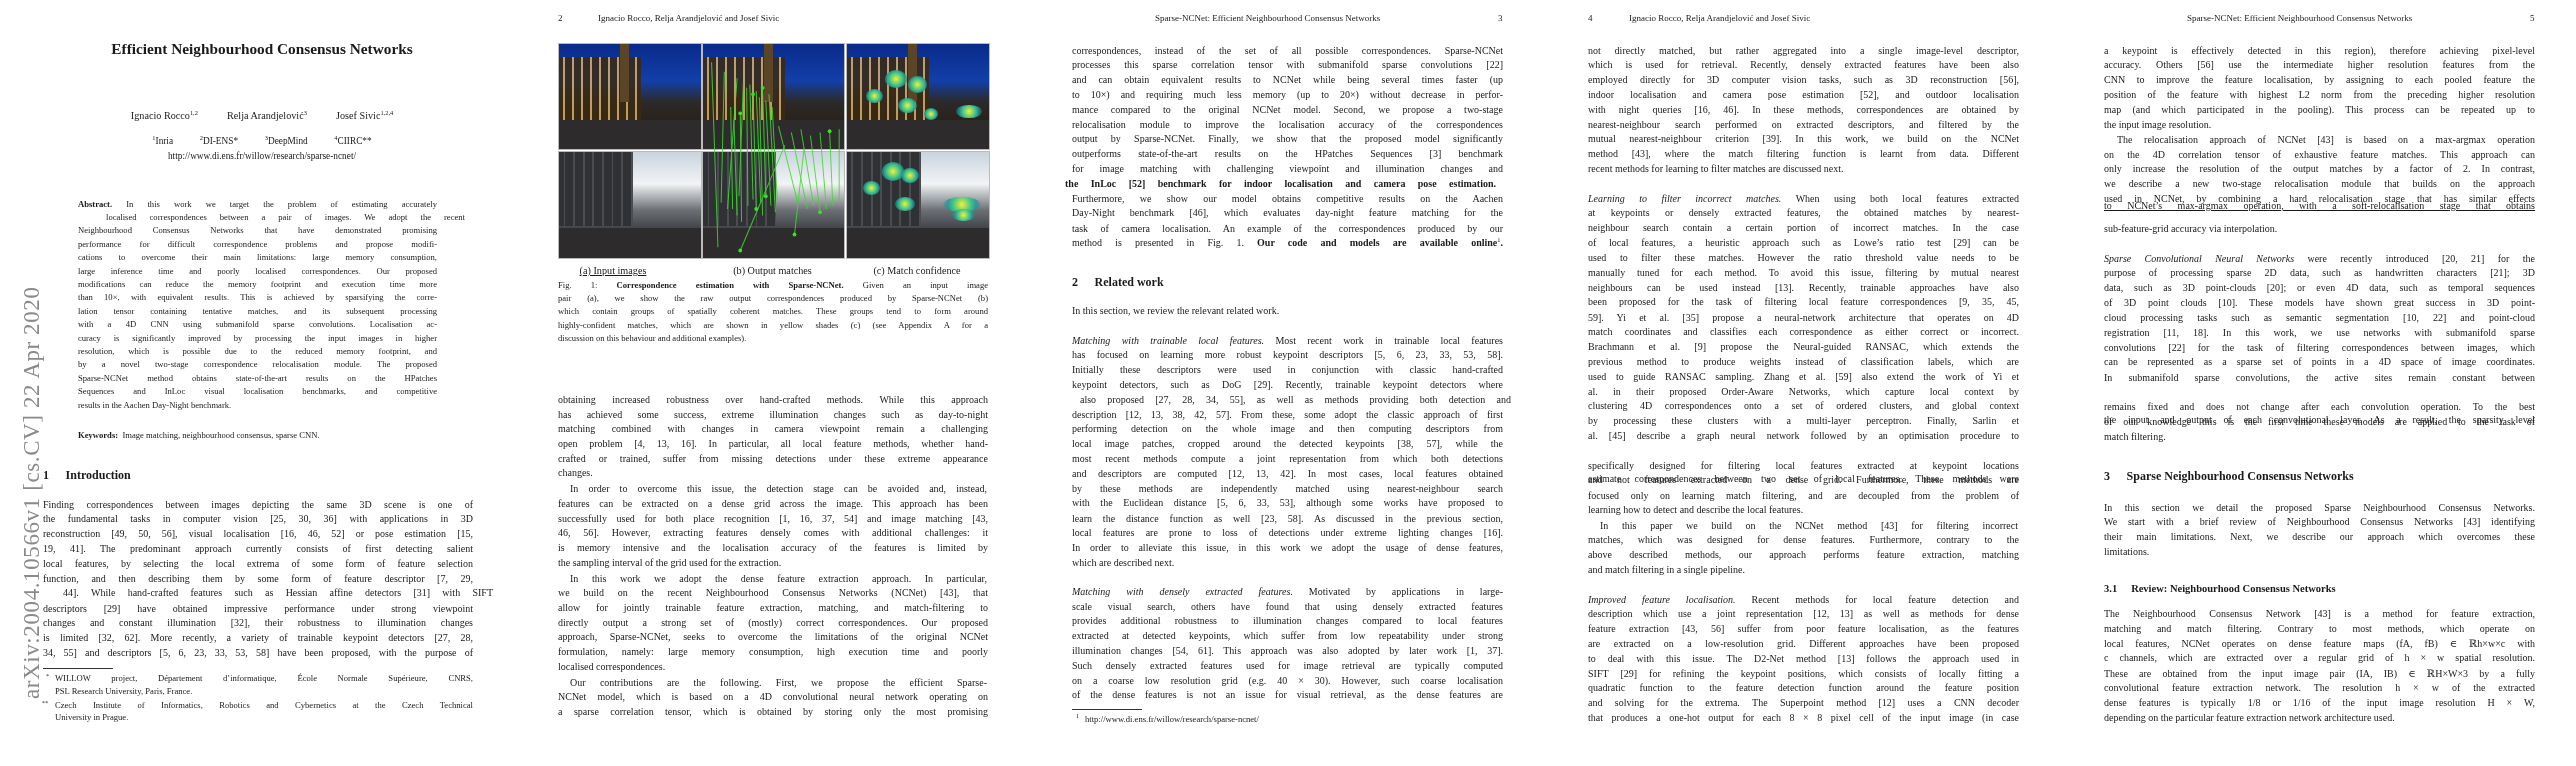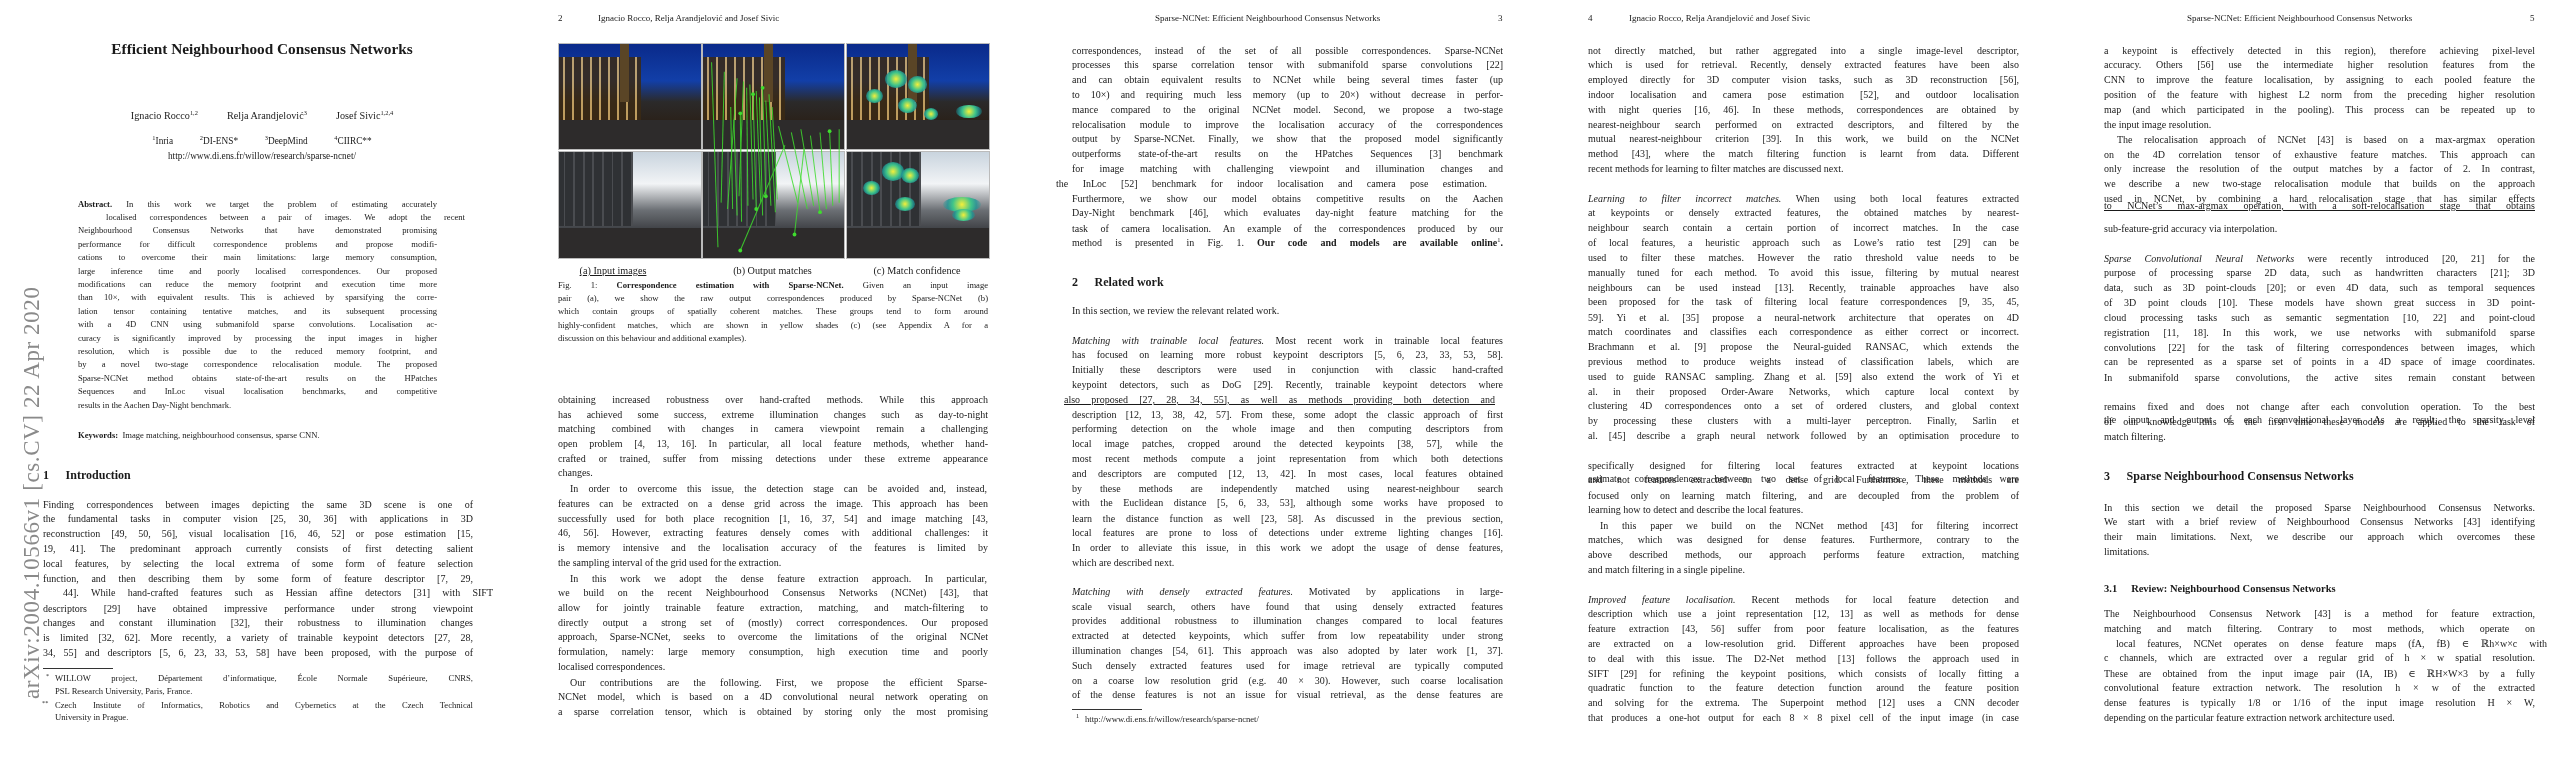--- a/index.html
+++ b/index.html
@@ -249,40 +249,40 @@
   <div>
     <div class="line" style="left:51px;width:431px;top:45px;">correspondences, instead of the set of all possible correspondences. Sparse-NCNet</div>
     <div class="line" style="left:51px;width:431px;top:59px;">processes this sparse correlation tensor with submanifold sparse convolutions [22]</div>
     <div class="line" style="left:51px;width:431px;top:74px;">and can obtain equivalent results to NCNet while being several times faster (up</div>
     <div class="line" style="left:51px;width:431px;top:89px;">to 10×) and requiring much less memory (up to 20×) without decrease in perfor-</div>
     <div class="line" style="left:51px;width:431px;top:104px;">mance compared to the original NCNet model. Second, we propose a two-stage</div>
     <div class="line" style="left:51px;width:431px;top:119px;">relocalisation module to improve the localisation accuracy of the correspondences</div>
     <div class="line" style="left:51px;width:431px;top:133px;">output by Sparse-NCNet. Finally, we show that the proposed model significantly</div>
     <div class="line" style="left:51px;width:431px;top:148px;">outperforms state-of-the-art results on the HPatches Sequences [3] benchmark</div>
     <div class="line" style="left:51px;width:431px;top:163px;">for image matching with challenging viewpoint and illumination changes and</div>
-    <div class="line" style="left:35px;width:431px;top:178px;">the InLoc [52] benchmark for indoor localisation and camera pose estimation.</div>
+    <div class="line" style="left:44px;width:431px;top:178px;font-weight:bold;">the InLoc [52] benchmark for indoor localisation and camera pose estimation.</div>
     <div class="line" style="left:51px;width:431px;top:193px;">Furthermore, we show our model obtains competitive results on the Aachen</div>
     <div class="line" style="left:51px;width:431px;top:207px;">Day-Night benchmark [46], which evaluates day-night feature matching for the</div>
     <div class="line" style="left:51px;width:431px;top:223px;">task of camera localisation. An example of the correspondences produced by our</div>
     <div class="line" style="left:51px;width:431px;top:237px;">
       <span>method is presented in Fig. 1. </span><span class="bold">Our code and models are available online</span><sup>1</sup><span class="bold">.</span>
     </div>
   </div>
 
   <div class="abs sec" style="left:51px;top:275px;">
     <span>2</span><span style="display:inline-block;width:16.6px;"></span><span>Related work</span>
   </div>
   <div class="line last" style="left:51px;width:431px;top:305px;">In this section, we review the relevant related work.</div>
 
   <div>
     <div class="line" style="left:51px;width:431px;top:335px;"><span class="ital">Matching with trainable local features.</span> <span>Most recent work in trainable local features</span></div>
     <div class="line" style="left:51px;width:431px;top:349px;">has focused on learning more robust keypoint descriptors [5, 6, 23, 33, 53, 58].</div>
     <div class="line" style="left:51px;width:431px;top:364px;">Initially these descriptors were used in conjunction with classic hand-crafted</div>
     <div class="line" style="left:51px;width:431px;top:379px;">keypoint detectors, such as DoG [29]. Recently, trainable keypoint detectors where</div>
-    <div class="line" style="left:43px;width:431px;top:394px;text-decoration:underline;">also proposed [27, 28, 34, 55], as well as methods providing both detection and</div>
+    <div class="line" style="left:59px;width:431px;top:394px;">also proposed [27, 28, 34, 55], as well as methods providing both detection and</div>
     <div class="line" style="left:51px;width:431px;top:409px;">description [12, 13, 38, 42, 57]. From these, some adopt the classic approach of first</div>
     <div class="line" style="left:51px;width:431px;top:423px;">performing detection on the whole image and then computing descriptors from</div>
     <div class="line" style="left:51px;width:431px;top:438px;">local image patches, cropped around the detected keypoints [38, 57], while the</div>
     <div class="line" style="left:51px;width:431px;top:453px;">most recent methods compute a joint representation from which both detections</div>
     <div class="line" style="left:51px;width:431px;top:468px;">and descriptors are computed [12, 13, 42]. In most cases, local features obtained</div>
     <div class="line" style="left:51px;width:431px;top:483px;">by these methods are independently matched using nearest-neighbour search</div>
     <div class="line" style="left:51px;width:431px;top:497px;">with the Euclidean distance [5, 6, 33, 53], although some works have proposed to</div>
     <div class="line" style="left:51px;width:431px;top:513px;">learn the distance function as well [23, 58]. As discussed in the previous section,</div>
     <div class="line" style="left:51px;width:431px;top:527px;">local features are prone to loss of detections under extreme lighting changes [16].</div>
     <div class="line" style="left:51px;width:431px;top:542px;">In order to alleviate this issue, in this work we adopt the usage of dense features,</div>
@@ -413,21 +413,21 @@
     <div class="line last" style="left:48px;width:431px;top:546px;">limitations.</div>
   </div>
 
   <div class="abs subsec" style="left:48px;top:582px;">
     <span>3.1</span><span style="display:inline-block;width:14px;"></span><span>Review: Neighbourhood Consensus Networks</span>
   </div>
 
   <div>
     <div class="line" style="left:48px;width:431px;top:608px;">The Neighbourhood Consensus Network [43] is a method for feature extraction,</div>
     <div class="line" style="left:48px;width:431px;top:623px;">matching and match filtering. Contrary to most methods, which operate on</div>
-    <div class="line" style="left:60px;width:431px;top:638px;">local features, NCNet operates on dense feature maps (fA, fB) ∈ ℝh×w×c with</div>
+    <div class="line" style="left:48px;width:431px;top:638px;">local features, NCNet operates on dense feature maps (fA, fB) ∈ ℝh×w×c with</div>
     <div class="line" style="left:48px;width:431px;top:652px;">c channels, which are extracted over a regular grid of h × w spatial resolution.</div>
     <div class="line" style="left:48px;width:431px;top:668px;">These are obtained from the input image pair (IA, IB) ∈ ℝH×W×3 by a fully</div>
     <div class="line" style="left:48px;width:431px;top:682px;">convolutional feature extraction network. The resolution h × w of the extracted</div>
     <div class="line" style="left:48px;width:431px;top:697px;">dense features is typically 1/8 or 1/16 of the input image resolution H × W,</div>
     <div class="line last" style="left:48px;width:431px;top:712px;">depending on the particular feature extraction network architecture used.</div>
   </div>
 </div>
 
 
 </body></html>

